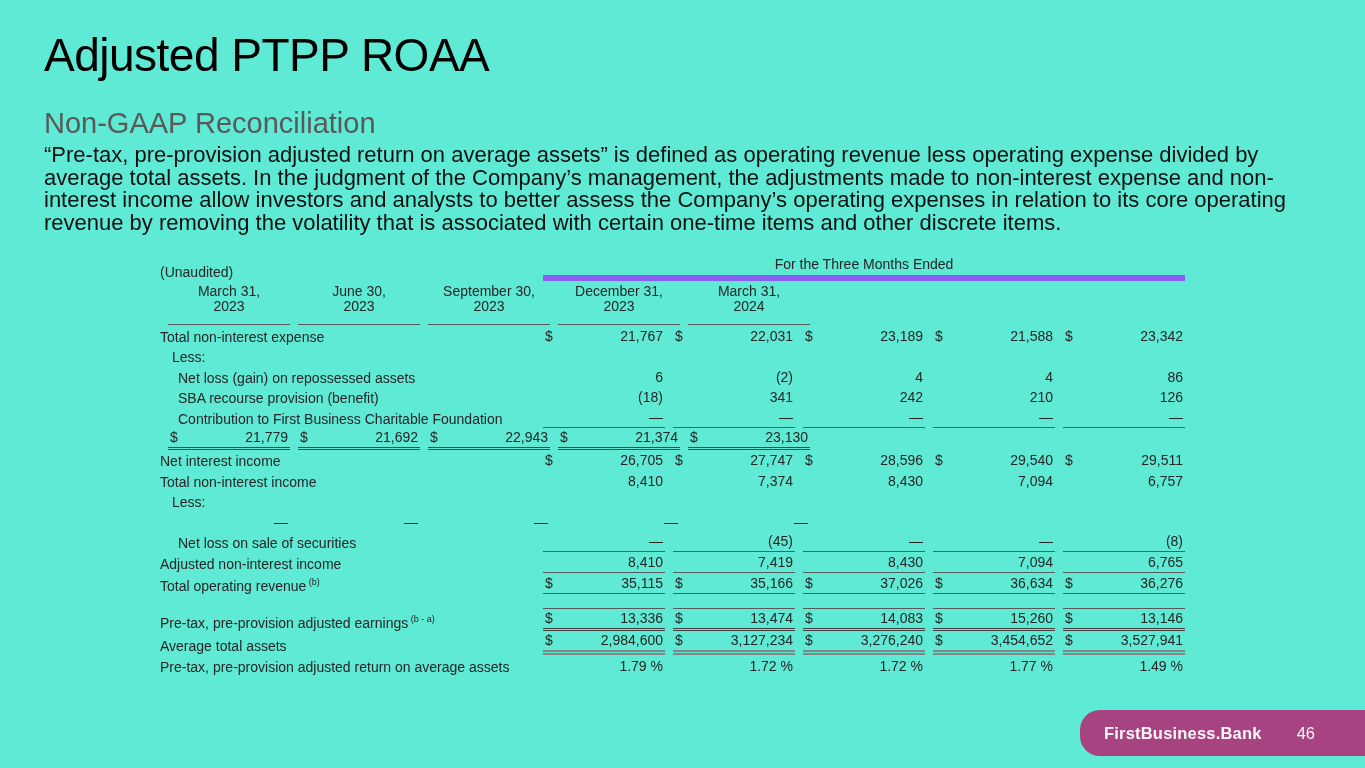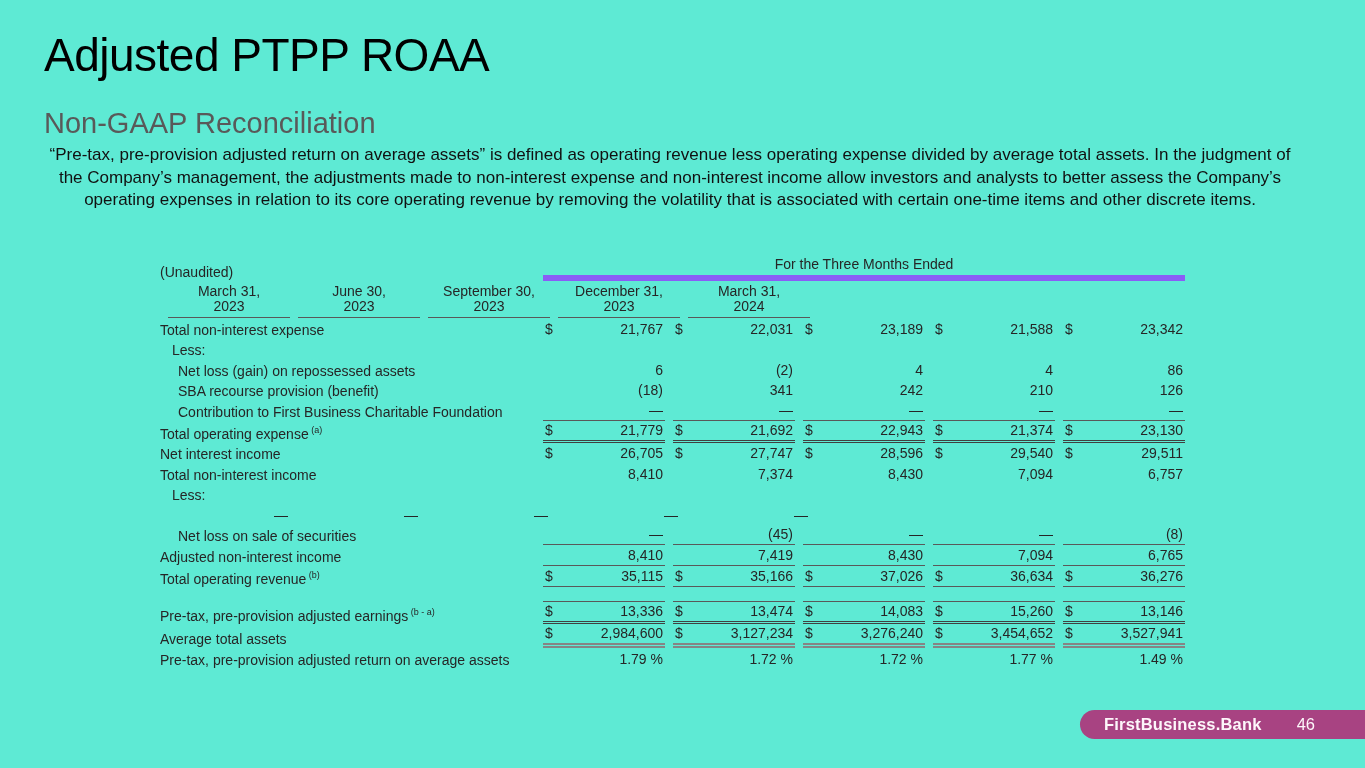--- a/index.html
+++ b/index.html
@@ -2,43 +2,43 @@
 <html><head>
 <meta charset="utf-8">
 <style>
   * { margin:0; padding:0; box-sizing:border-box; }
   html,body { width:1365px; height:768px; background:#ffffff; }
   body { font-family:"Liberation Sans", sans-serif; color:#1f1f1f; }
   .slide { position:relative; width:1365px; height:768px; background:#5eead4; overflow:hidden; }
 
   .title { position:absolute; left:44px; top:28px; font-size:46px; font-weight:400; color:#000000; letter-spacing:-0.5px; }
   .subtitle { position:absolute; left:44px; top:107px; font-size:29px; font-weight:400; color:#595959; }
-  .paragraph { position:absolute; left:44px; top:144px; width:1252px; font-size:17px; line-height:22.5px; color:#111111;text-align:center; }
+  .paragraph { position:absolute; left:44px; top:144px; width:1252px; font-size:22px; line-height:22.5px; color:#111111; }
 
   
   .table { position:absolute; left:160px; top:256px; width:1025px; font-size:14px; color:#262626; }
   .trow { display:flex; align-items:flex-end; min-height:20.5px; }
   .tlabel { width:375px; line-height:18px; padding-left:16px; text-indent:-16px; }
   .ind1 { padding-left:28px; }
   .ind2 { padding-left:34px; }
   .tlabel sup { font-size:9px; }
   .tcell { width:122px; margin-left:8px; display:flex; justify-content:space-between; align-items:flex-end; line-height:18px; padding:0 2px 1px 2px; }
   .num { text-align:right; }
   .spanhead { flex:1; margin-left:8px; text-align:center; border-bottom:6px solid #8b5cf6; padding-bottom:2px; line-height:17px; }
-  .colhead { width:122px; margin-left:8px; text-align:center; border-bottom:1px solid #595959; line-height:15px; padding-bottom:3px; display:block; }
+  .colhead { width:122px; margin-left:8px; text-align:center; border-bottom:1px solid #595959; line-height:15px; padding-bottom:10px; display:block; }
   .hrow2 { margin-top:3px; }
   .hrow2 .tlabel { padding-bottom:3px; }
   .rb-s { border-bottom:1px solid #595959; }
   .rb-d { border-bottom:3px double #404040; }
   .rb-t { border-bottom:5px double #858585; }
   .rt-s { border-top:1px solid #595959; }
   .tgap { height:14px; }
 
   
-  .pill { position:absolute; right:0; top:710px; height:29px; width:285px; border-radius:20px 0 0 20px;
+  .pill { position:absolute; right:0; top:710px; height:46px; width:285px; border-radius:20px 0 0 20px;
           display:flex; align-items:center; padding-left:24px; }
   .brand { font-size:16.5px; font-weight:bold; color:#fdf6fa; letter-spacing:0.2px; }
   .pagenum { margin-left:auto; margin-right:50px; font-size:16.5px; color:#fdf6fa;text-align:right; }
 </style>
 </head>
 <body>
 
 <div class="slide">
   <div class="title">Adjusted PTPP ROAA</div>
   <div class="subtitle">Non-GAAP Reconciliation</div>
@@ -161,21 +161,20 @@
           <div class="tcell rb-s">
             <span></span>
             <span class="num">—</span>
           </div>
           <div class="tcell rb-s">
             <span></span>
             <span class="num">—</span>
           </div>
         </div>
         <div class="trow">
-          <div class="tlabel">Total operating expense<sup> (a)</sup></div>
           <div class="tcell rb-d">
             <span>$</span>
             <span class="num">21,779</span>
           </div>
           <div class="tcell rb-d">
             <span>$</span>
             <span class="num">21,692</span>
           </div>
           <div class="tcell rb-d">
             <span>$</span>

